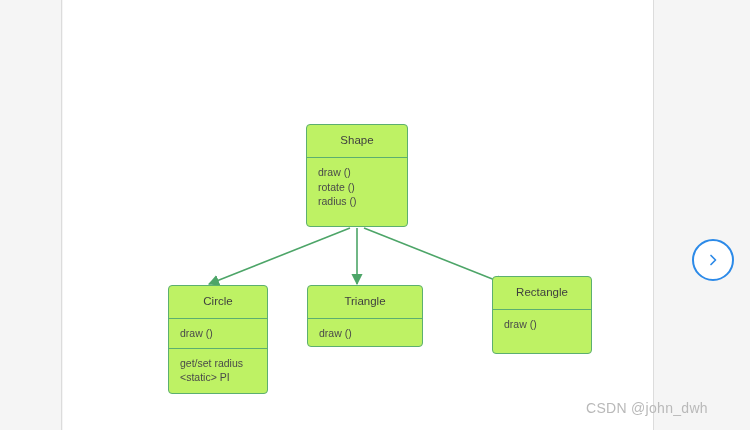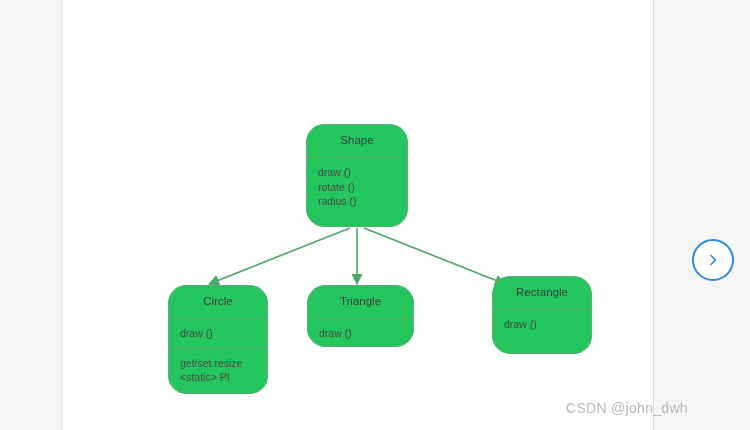--- a/index.html
+++ b/index.html
@@ -54,22 +54,22 @@
     position: absolute;
     left: 0; top: 0;
     width: 750px; height: 430px;
     pointer-events: none;
   }
   
   .uml-class {
     position: absolute;
     box-sizing: border-box;
     border: 1.6px solid #5caf70;
-    border-radius: 18px;
-    background: #22c55e;
+    border-radius: 4px;
+    background: #bef264;
     overflow: hidden;
   }
   .uml-compartment {
     box-sizing: border-box;
     border-top: 1.4px solid #5caf70;
     padding: 7px 19px 7px 11px;
   }
   .uml-title {
     text-align: center;
     color: #3f3f3f;
@@ -94,21 +94,21 @@
     box-sizing: border-box;
     display: flex;
     align-items: center;
     justify-content: center;
     cursor: pointer;
   }
   .nav-next-button svg { display: block; }
   
   .watermark {
     position: absolute;
-    left: 566px; top: 399px;
+    left: 586px; top: 399px;
     color: #b9b9b9;
     font-size: 14px;
     line-height: 18px;
     letter-spacing: 0.3px;
     white-space: nowrap;
     user-select: none;
   }
 </style>
 </head>
 <body>
@@ -140,26 +140,26 @@
         <div class="uml-member">radius ()</div>
       </div>
     </div>
 
     <div class="uml-class" style="left:168px; top:285px; width:100px; height:109px;">
       <div class="uml-title">Circle</div>
       <div class="uml-compartment">
         <div class="uml-member">draw ()</div>
       </div>
       <div class="uml-compartment">
-        <div class="uml-member">get/set resize</div>
+        <div class="uml-member">get/set radius</div>
         <div class="uml-member">&lt;static&gt; PI</div>
       </div>
     </div>
 
-    <div class="uml-class" style="left:307px; top:285px; width:107px; height:62px;">
+    <div class="uml-class" style="left:307px; top:285px; width:116px; height:62px;">
       <div class="uml-title">Triangle</div>
       <div class="uml-compartment">
         <div class="uml-member">draw ()</div>
       </div>
     </div>
 
     <div class="uml-class" style="left:452px; top:276px; width:100px; height:78px;margin-left:40px;">
       <div class="uml-title">Rectangle</div>
       <div class="uml-compartment">
         <div class="uml-member">draw ()</div>

